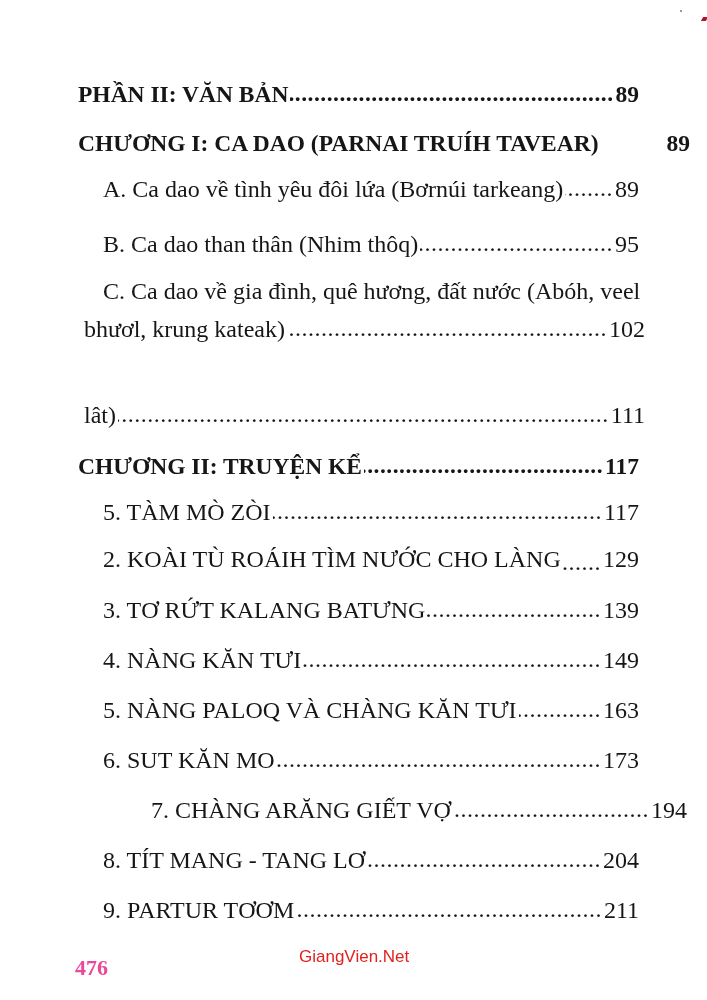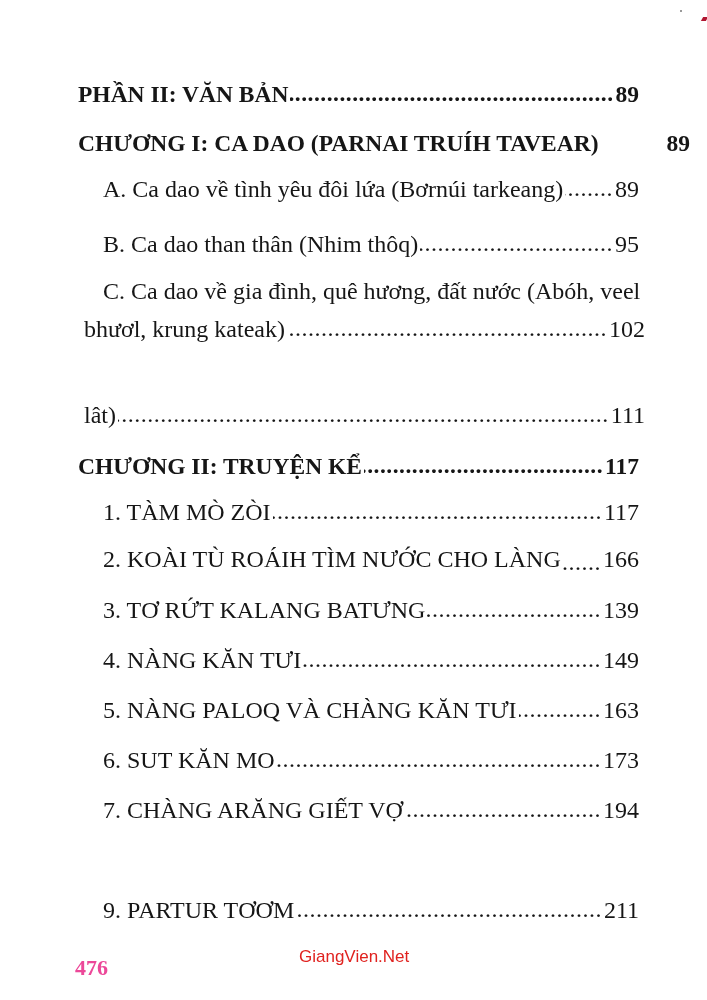--- a/index.html
+++ b/index.html
@@ -85,29 +85,29 @@
     <span class="page-num">111</span>
   </div>
 
   <div class="toc-line bold" style="top:450px;">
     <span class="title">CHƯƠNG II: TRUYỆN KỂ</span>
     <span class="dots"></span>
     <span class="page-num">117</span>
   </div>
 
   <div class="toc-line indent" style="top:496px;">
-    <span class="title">1. TÀM MÒ ZÒI</span>
+    <span class="title">5. TÀM MÒ ZÒI</span>
     <span class="dots"></span>
     <span class="page-num">117</span>
   </div>
 
   <div class="toc-line indent" style="top:544px;align-items:center;">
     <span class="title">2. KOÀI TÙ ROÁIH TÌM NƯỚC CHO LÀNG</span>
     <span class="dots"></span>
-    <span class="page-num">166</span>
+    <span class="page-num">129</span>
   </div>
 
   <div class="toc-line indent" style="top:594px;">
     <span class="title">3. TƠ RỨT KALANG BATƯNG</span>
     <span class="dots"></span>
     <span class="page-num">139</span>
   </div>
 
   <div class="toc-line indent" style="top:644px;">
     <span class="title">4. NÀNG KĂN TƯI</span>
@@ -120,26 +120,31 @@
     <span class="dots"></span>
     <span class="page-num">163</span>
   </div>
 
   <div class="toc-line indent" style="top:744px;">
     <span class="title">6. SUT KĂN MO</span>
     <span class="dots"></span>
     <span class="page-num">173</span>
   </div>
 
-  <div class="toc-line indent" style="top:794px;">
+  <div class="toc-line indent" style="top:794px;margin-left:48px;">
     <span class="title">7. CHÀNG ARĂNG GIẾT VỢ</span>
     <span class="dots"></span>
     <span class="page-num">194</span>
   </div>
 
+  <div class="toc-line indent" style="top:844px;">
+    <span class="title">8. TÍT MANG - TANG LƠ</span>
+    <span class="dots"></span>
+    <span class="page-num">204</span>
+  </div>
 
   <div class="toc-line indent" style="top:894px;">
     <span class="title">9. PARTUR TƠƠM</span>
     <span class="dots"></span>
     <span class="page-num">211</span>
   </div>
 
   <div class="page-number">476</div>
   <div class="watermark">GiangVien.Net</div>
 </div>

